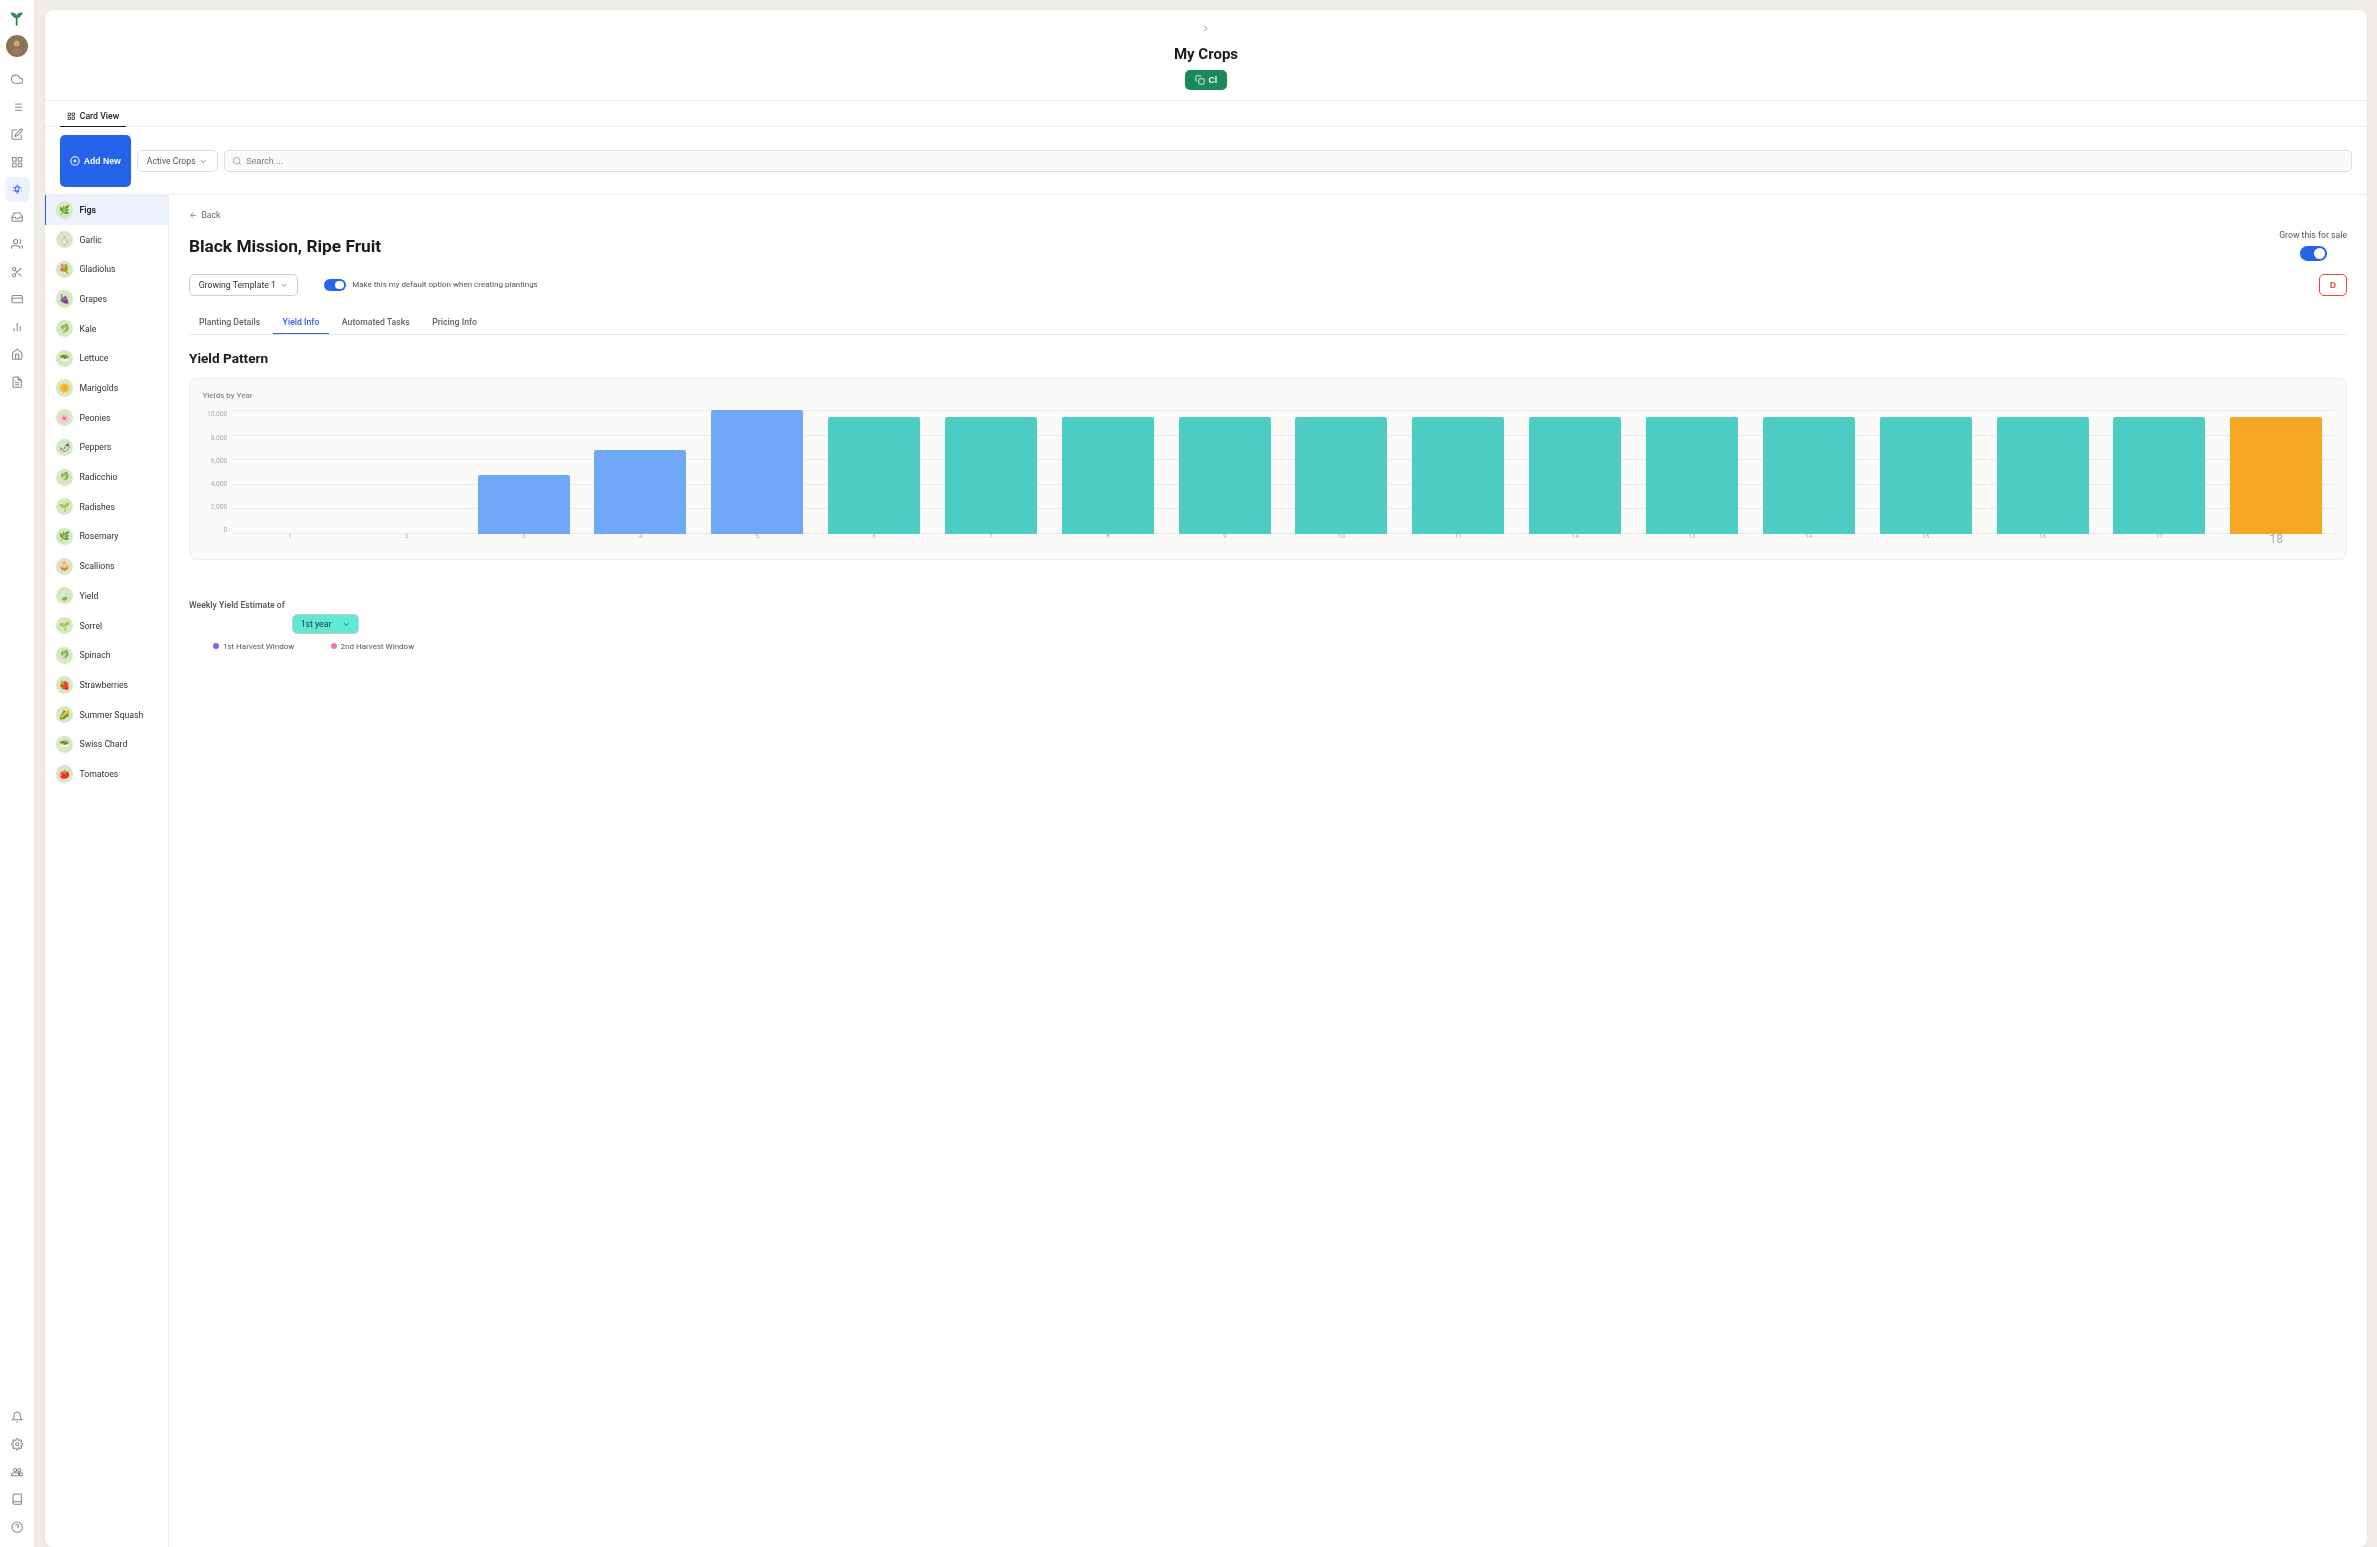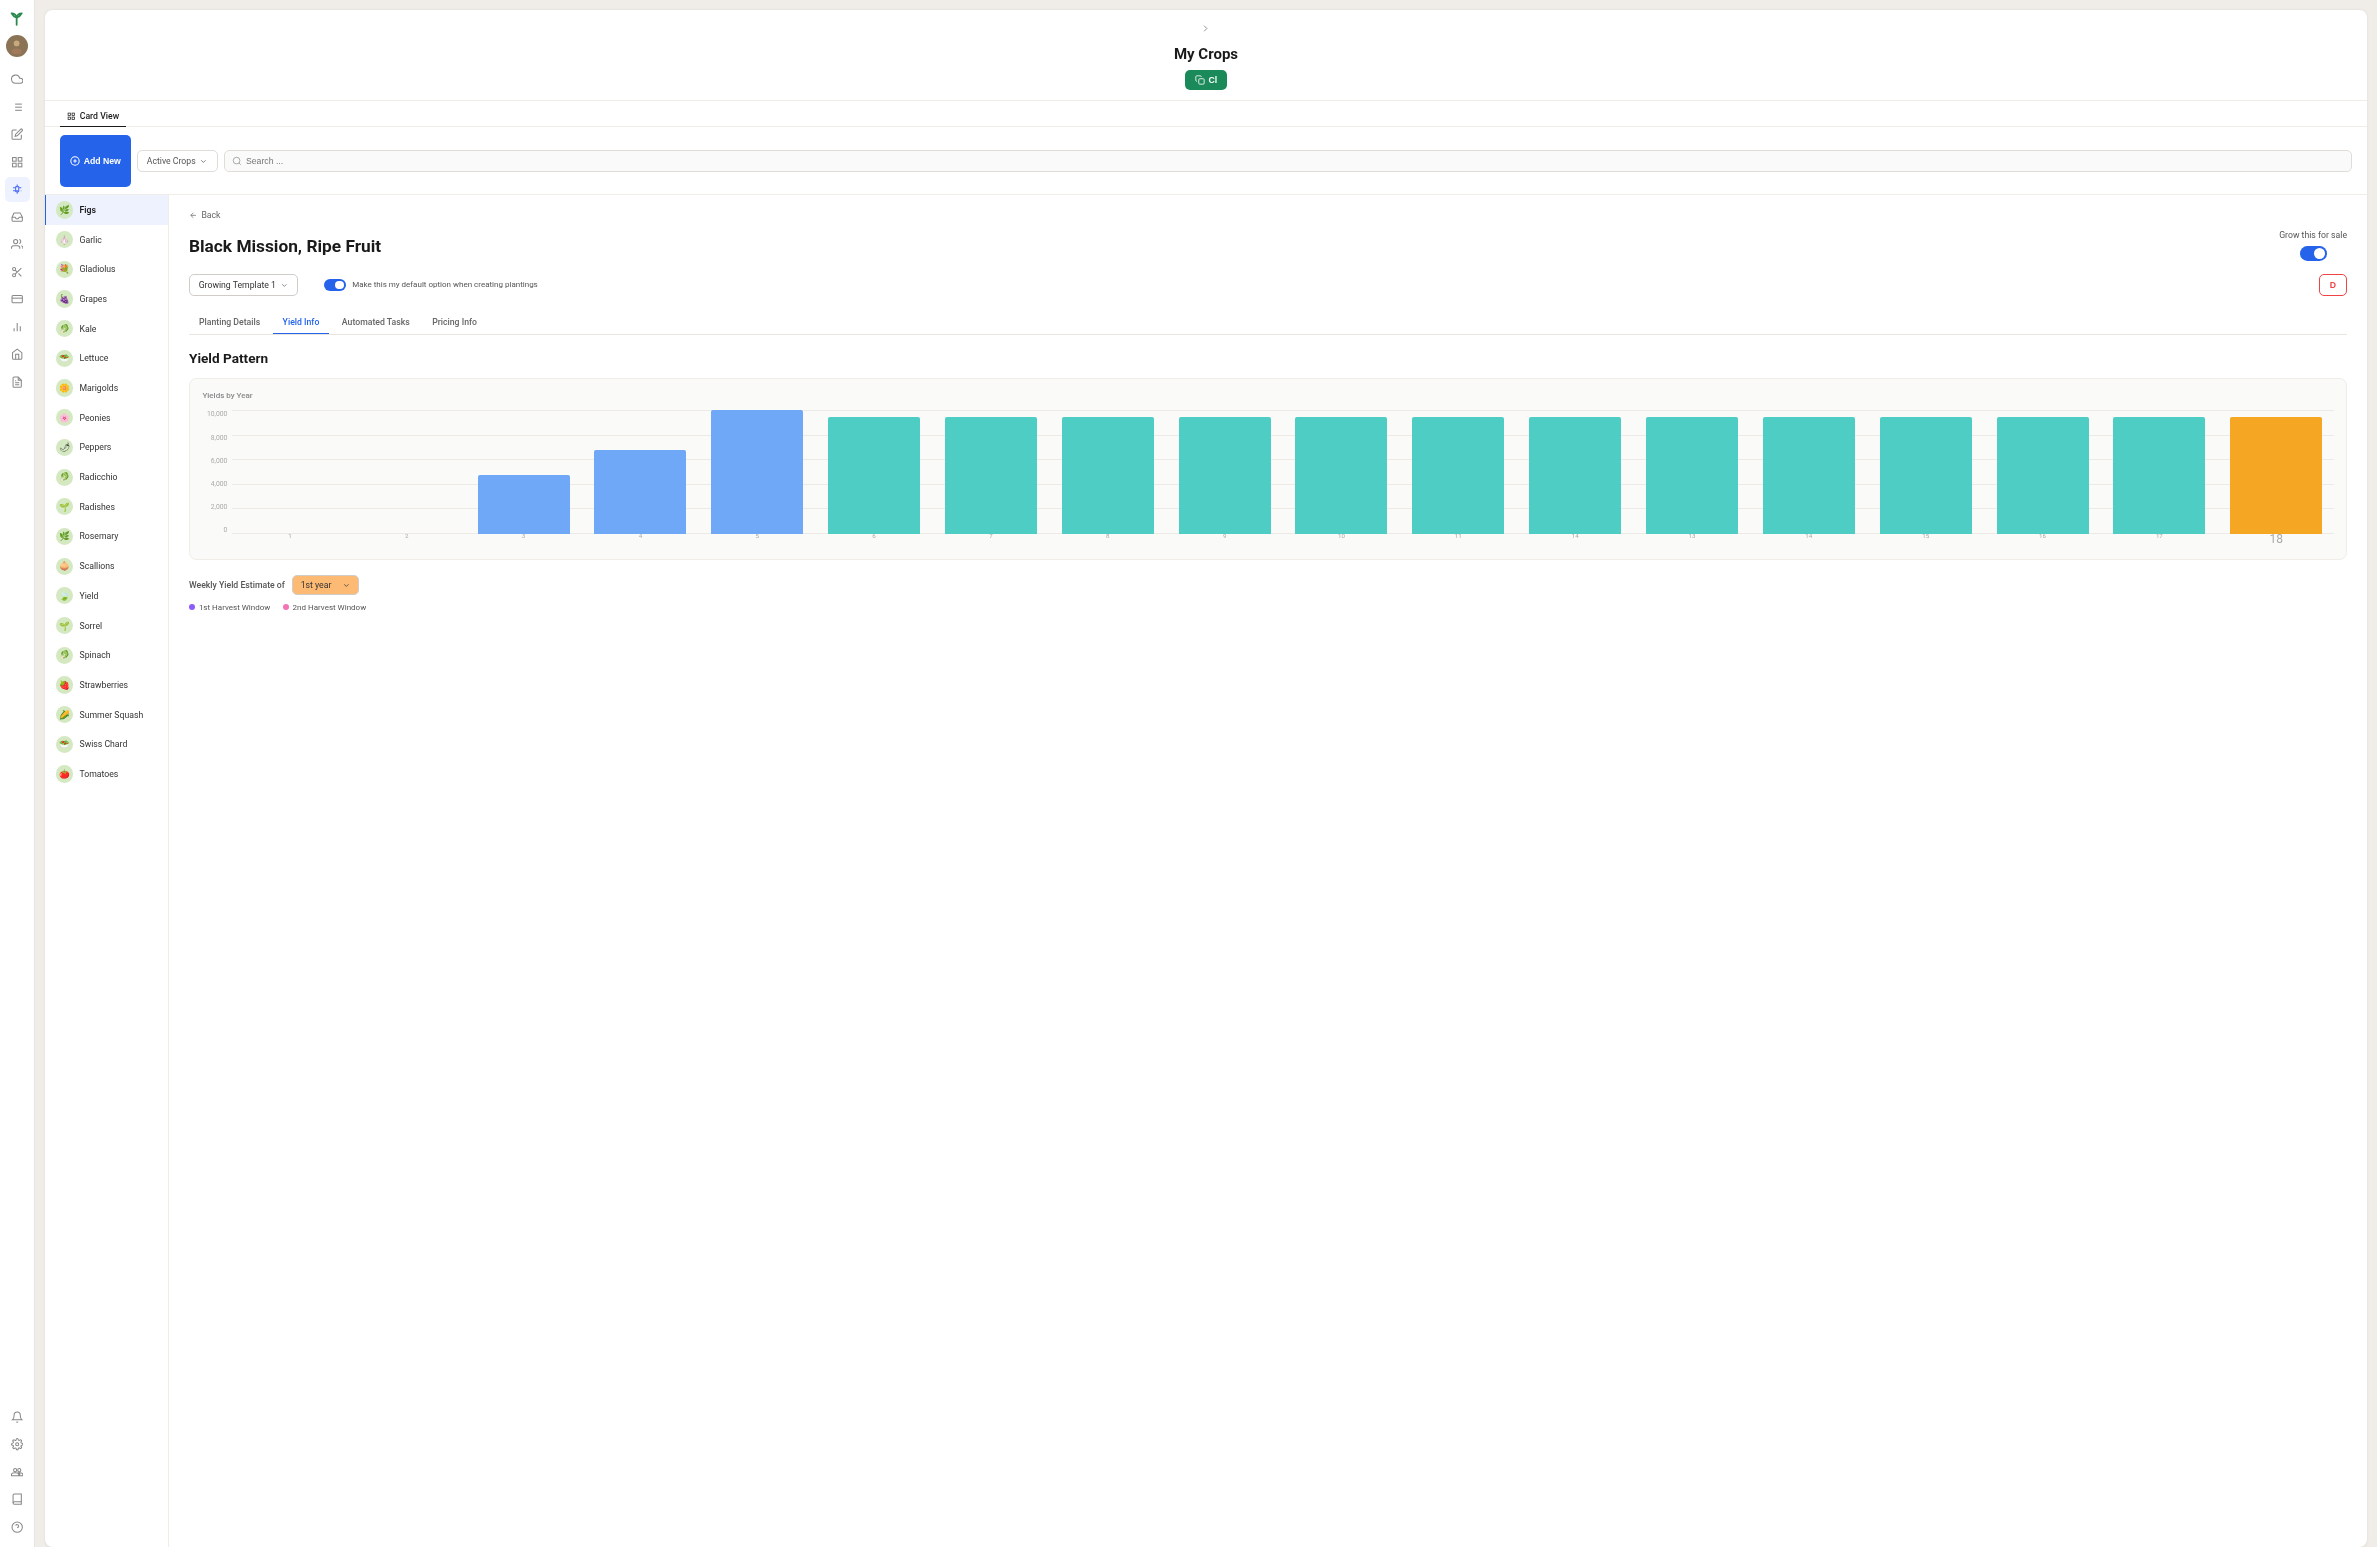--- a/index.html
+++ b/index.html
@@ -438,37 +438,39 @@
       color: #555;
       font-weight: 500;
     }
     .year-select {
       display: flex;
       align-items: center;
       gap: 11px;
       padding: 4.3px 7.4px;
       border: 0.6px solid #d0cdc9;
       border-radius: 5px;
-      background: #fdba74;
+      background: #5eead4;
       cursor: pointer;
       font-size: 8.7px;
       color: #333;
+      margin-top: 39px;
     }
     .legend-row {
       display: flex;
       align-items: center;
       gap: 12.4px;
       margin-bottom: 10px;
     }
     .legend-item {
       display: flex;
       align-items: center;
       gap: 3.7px;
       font-size: 8px;
       color: #555;
+      margin-left: 24px;
     }
     .legend-dot {
       width: 6.2px;
       height: 6.2px;
       border-radius: 50%;
     }
     .legend-dot-purple { background: #8b5cf6; }
     .legend-dot-pink { background: #f472b6; }
   </style>
 </head>

